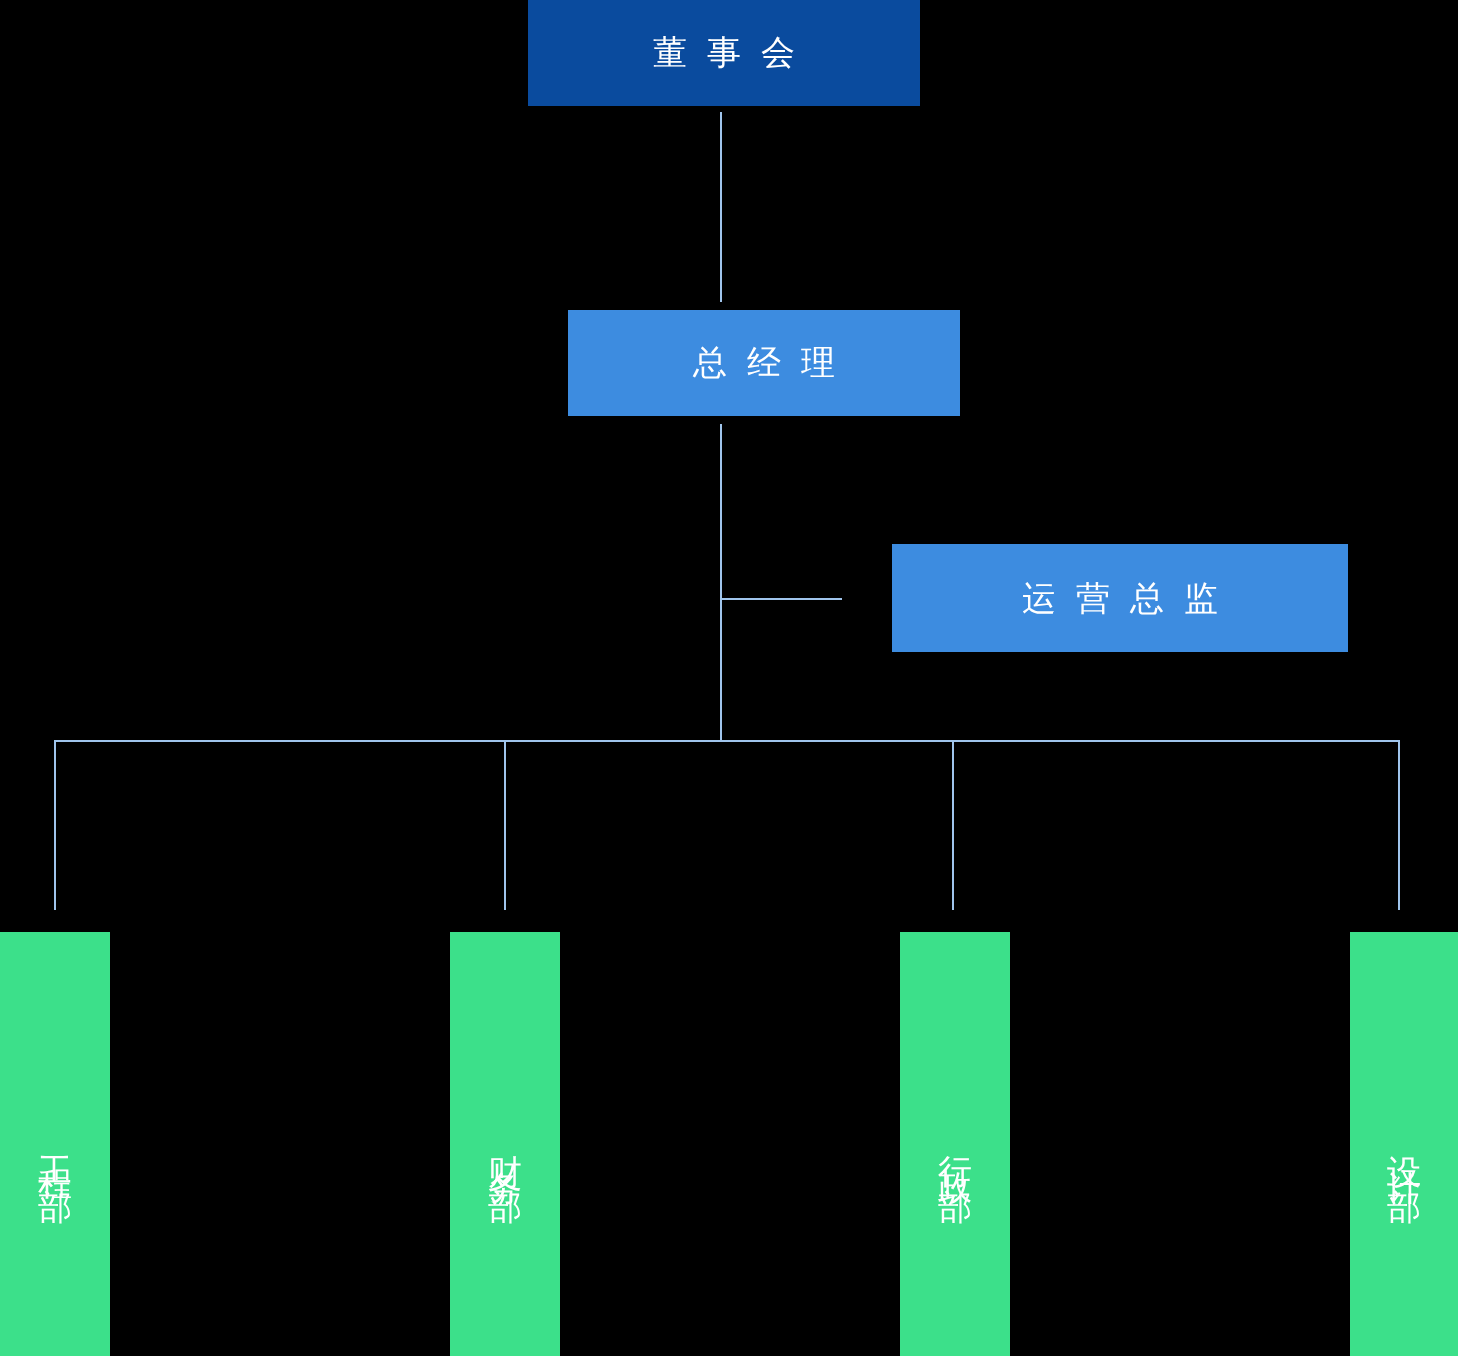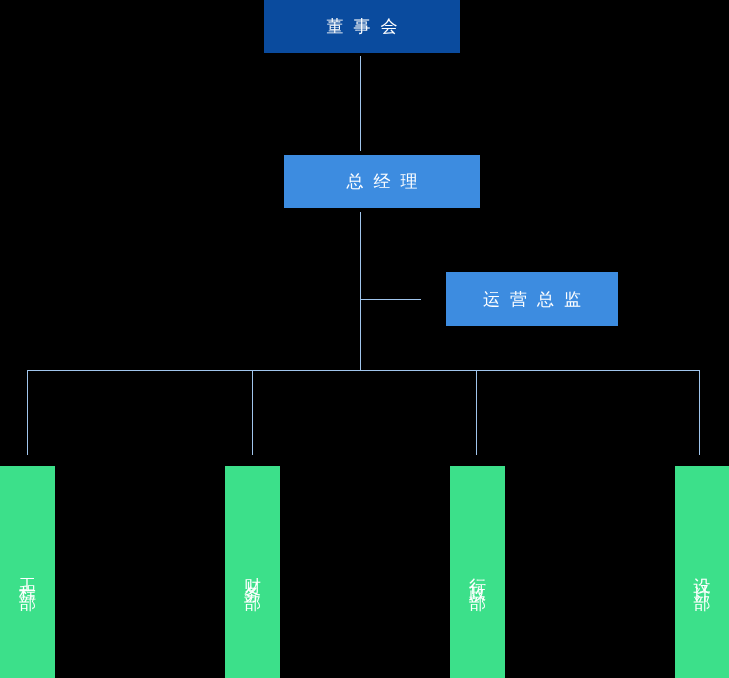--- a/index.html
+++ b/index.html
@@ -32,21 +32,21 @@
   .node-board {
     left: 264px; top: 0; width: 196px; height: 53px;
     background: var(--board-fill, #0a4b9e);
   }
   .node-gm {
     left: 264px; top: 155px; width: 196px; height: 53px;
     background: var(--manager-fill, #3d8ce0);
     margin-left: 20px;
   }
   .node-ops {
-    left: 446px; top: 272px; width: 172px; height: 54px;
+    left: 446px; top: 272px; width: 228px; height: 54px;
     background: var(--manager-fill, #3d8ce0);
   }
   .node-dept {
     top: 466px; width: 55px; height: 212px;
     background: var(--department-fill, #3ce08a);
   }
   .node-dept .label {
     writing-mode: vertical-rl;
     text-orientation: upright;
     letter-spacing: 8px;

